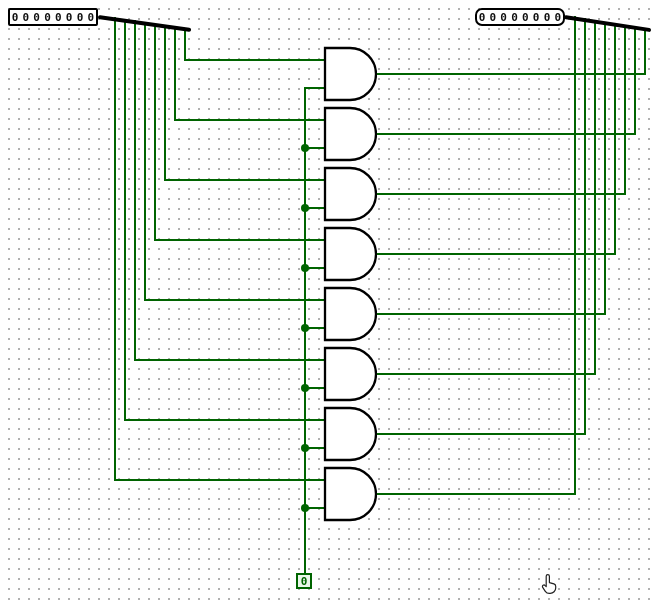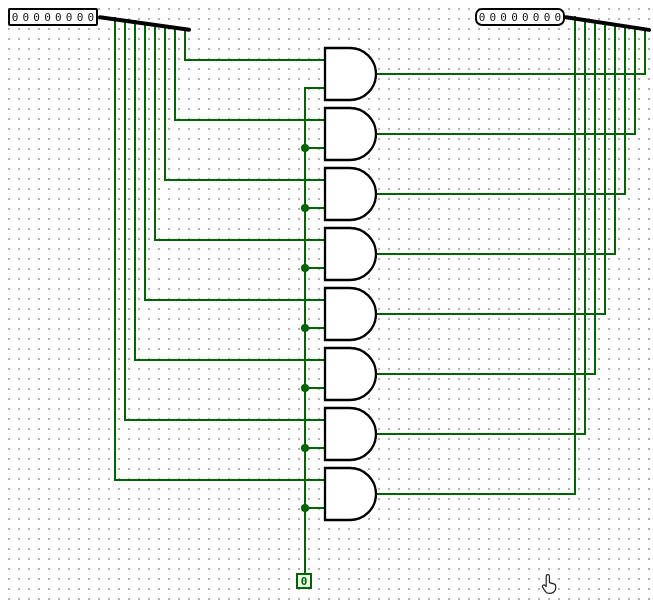--- a/index.html
+++ b/index.html
@@ -11,21 +11,21 @@
     background-size:10px 10px; background-position:4px 4px;
   }
   .wire { position:absolute; background:#006400; }
   .spine { position:absolute; height:4px; background:#000; transform-origin:0 50%; border-radius:2px; z-index:2; }
   .dot  { position:absolute; width:8px; height:8px; border-radius:50%; background:#006400; z-index:2; }
   .gate { position:absolute; width:54px; height:56px; z-index:3; }
   .pin  { position:absolute; height:18px; width:90px; background:#fff; border:2px solid #000;
           display:flex; align-items:center; justify-content:center; z-index:4; }
   .pin.output { border-radius:7px; }
   .pin.input  { border-radius:2px; }
-  .pin-value { font-family:"DejaVu Sans Mono", monospace; font-size:11px; font-weight:normal;
+  .pin-value { font-family:"DejaVu Sans Mono", monospace; font-size:11px; font-weight:bold;
                letter-spacing:4.2px; padding-left:4px; color:#111; line-height:1; white-space:nowrap; }
   .constant { position:absolute; width:16px; height:16px; border:2px solid #006400; background:#eaf7ea;
               display:flex; align-items:center; justify-content:center; z-index:4;
               font-family:"DejaVu Sans Mono", monospace; font-size:11px; font-weight:bold; color:#006400; }
   .cursor { position:absolute; z-index:9; }
 </style>
 </head>
 <body>
 
 <div id="cv" class="canvas">

